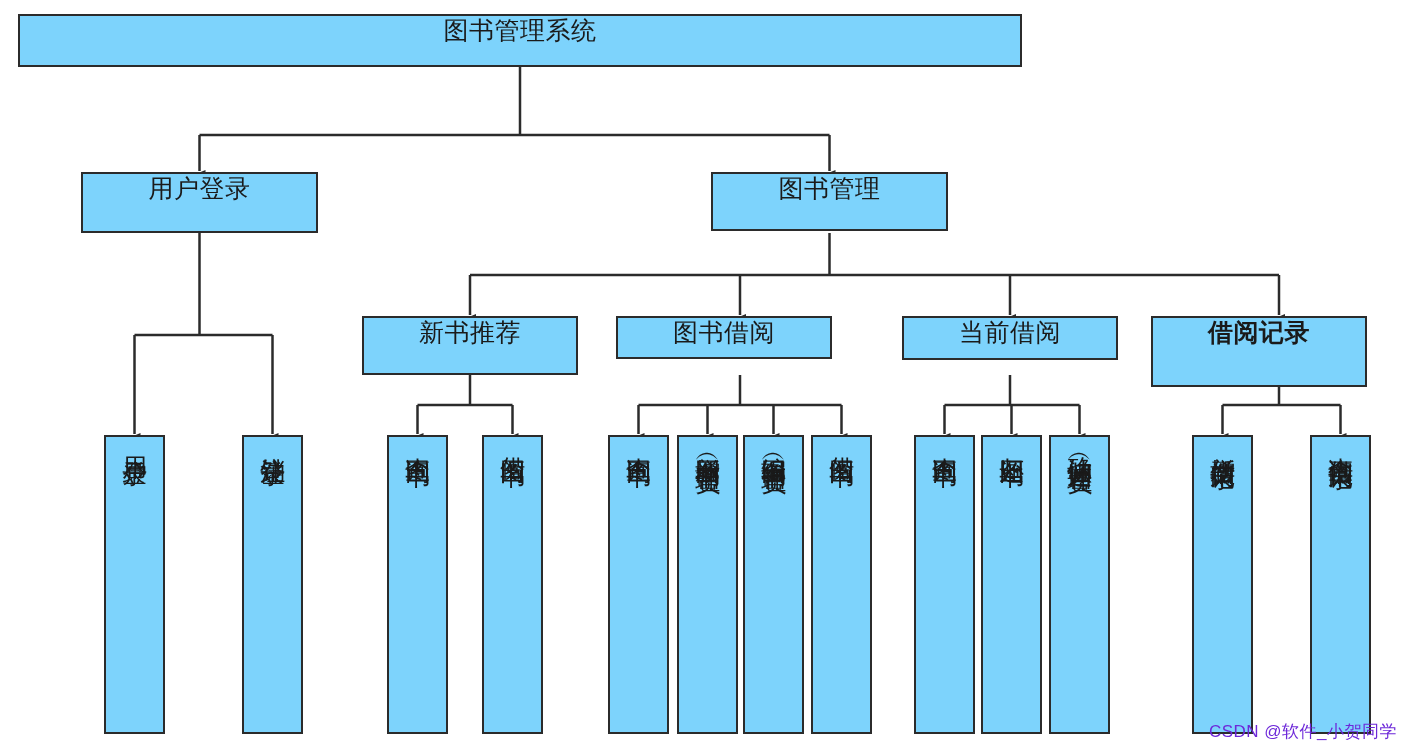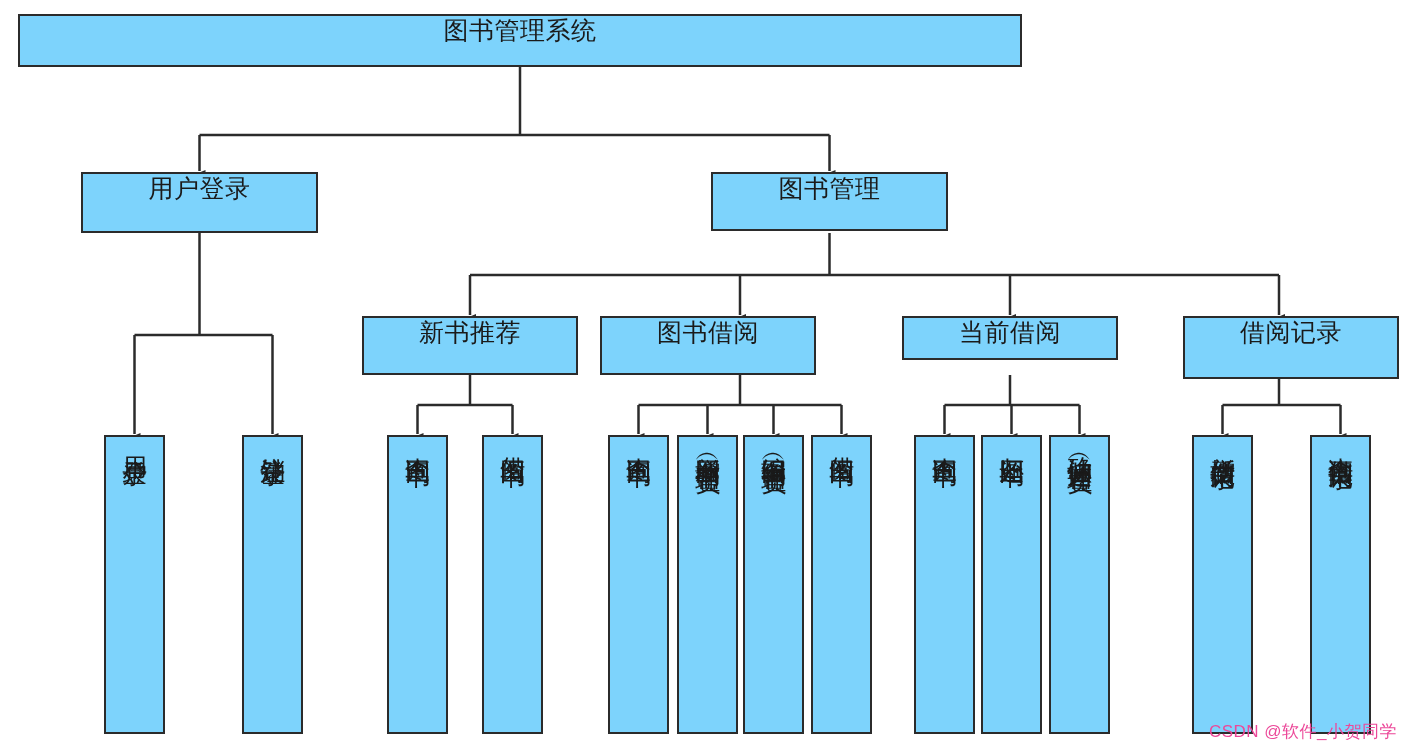--- a/index.html
+++ b/index.html
@@ -51,21 +51,21 @@
     text-orientation: upright;
     line-height: 1.02;
     letter-spacing: 2px;
     max-height: 100%;
   }
   .watermark {
     position: absolute;
     right: 8px;
     bottom: 4px;
     font-size: 17px;
-    color: #ec4899;
+    color: #6d28d9;
     z-index: 5;
     white-space: nowrap;
     letter-spacing: 0.5px;
   }
 </style>
 </head>
 <body>
 
 <div id="canvas">
 
@@ -118,27 +118,27 @@
       </div>
       <div class="node h-node" style="left: 81px; top: 172px; width: 237px; height: 61px;">
         <div class="node-label">用户登录</div>
       </div>
       <div class="node h-node" style="left: 711px; top: 172px; width: 237px; height: 59px;">
         <div class="node-label">图书管理</div>
       </div>
       <div class="node h-node" style="left: 362px; top: 316px; width: 216px; height: 59px;">
         <div class="node-label">新书推荐</div>
       </div>
-      <div class="node h-node" style="left: 600px; top: 316px; width: 216px; height: 59px;">
+      <div class="node h-node" style="left: 616px; top: 316px; width: 216px; height: 43px;">
         <div class="node-label">图书借阅</div>
       </div>
       <div class="node h-node" style="left: 902px; top: 316px; width: 216px; height: 44px;">
         <div class="node-label">当前借阅</div>
       </div>
-      <div class="node h-node" style="left: 1183px; top: 316px; width: 216px; height: 63px;">
+      <div class="node h-node" style="left: 1151px; top: 316px; width: 216px; height: 71px; font-weight: bold;">
         <div class="node-label">借阅记录</div>
       </div>
       <div class="node v-node" style="left: 104px; top: 435px; width: 61px; height: 299px;">
         <div class="node-label">用户登录</div>
       </div>
       <div class="node v-node" style="left: 242px; top: 435px; width: 61px; height: 299px;">
         <div class="node-label">注销登录</div>
       </div>
       <div class="node v-node" style="left: 387px; top: 435px; width: 61px; height: 299px;">
         <div class="node-label">查询图书</div>

